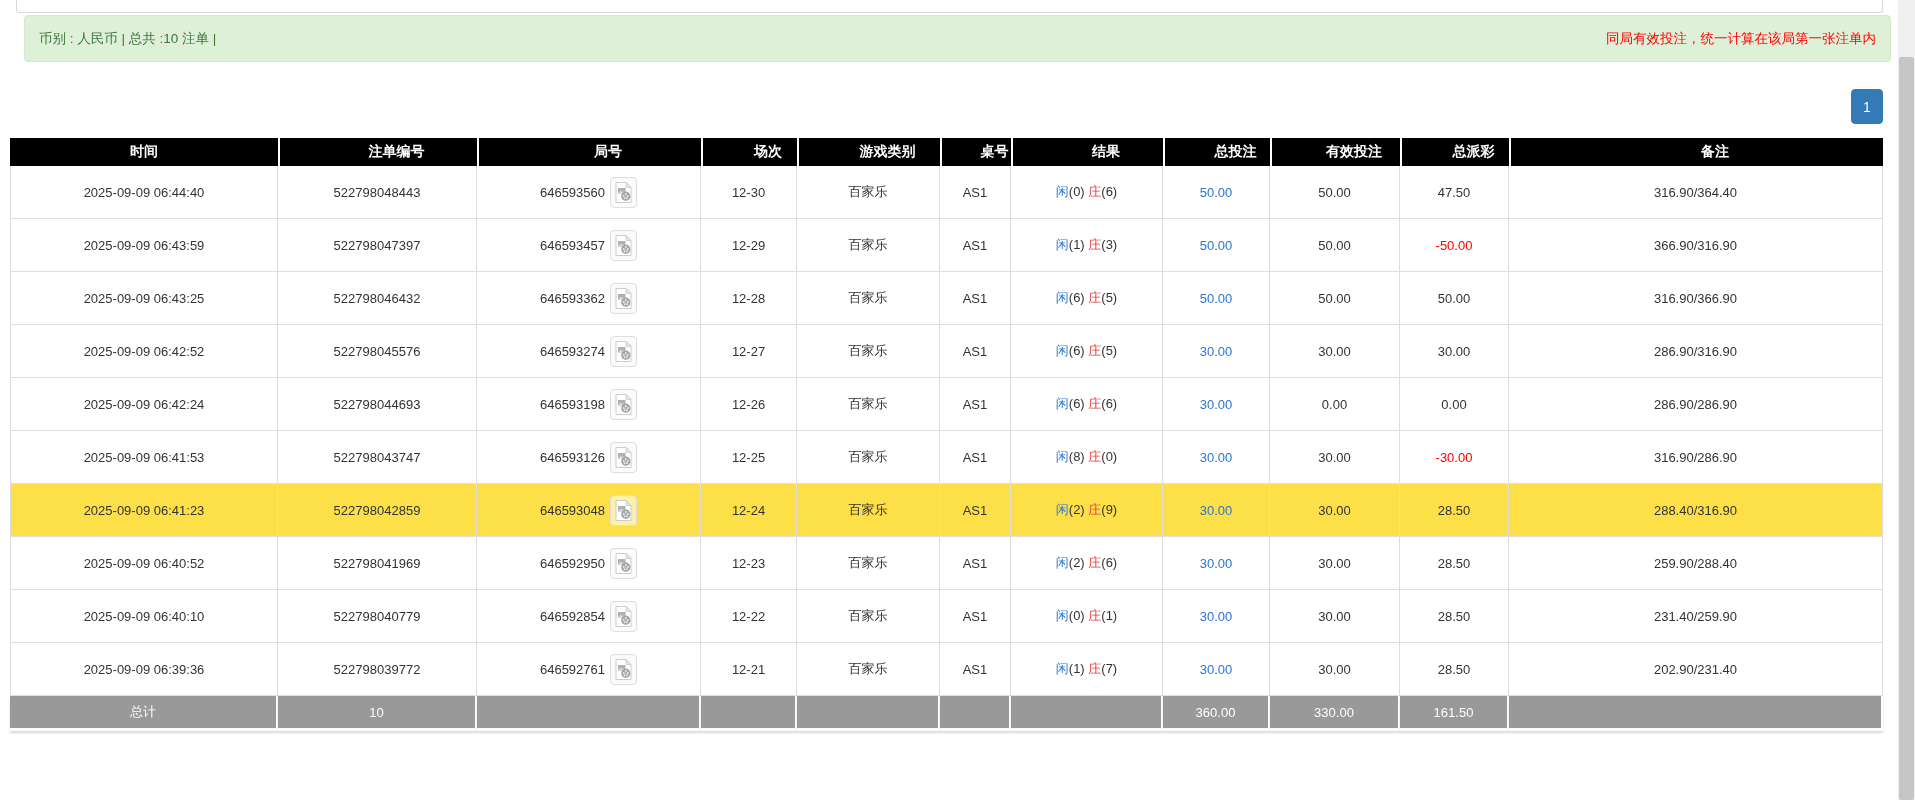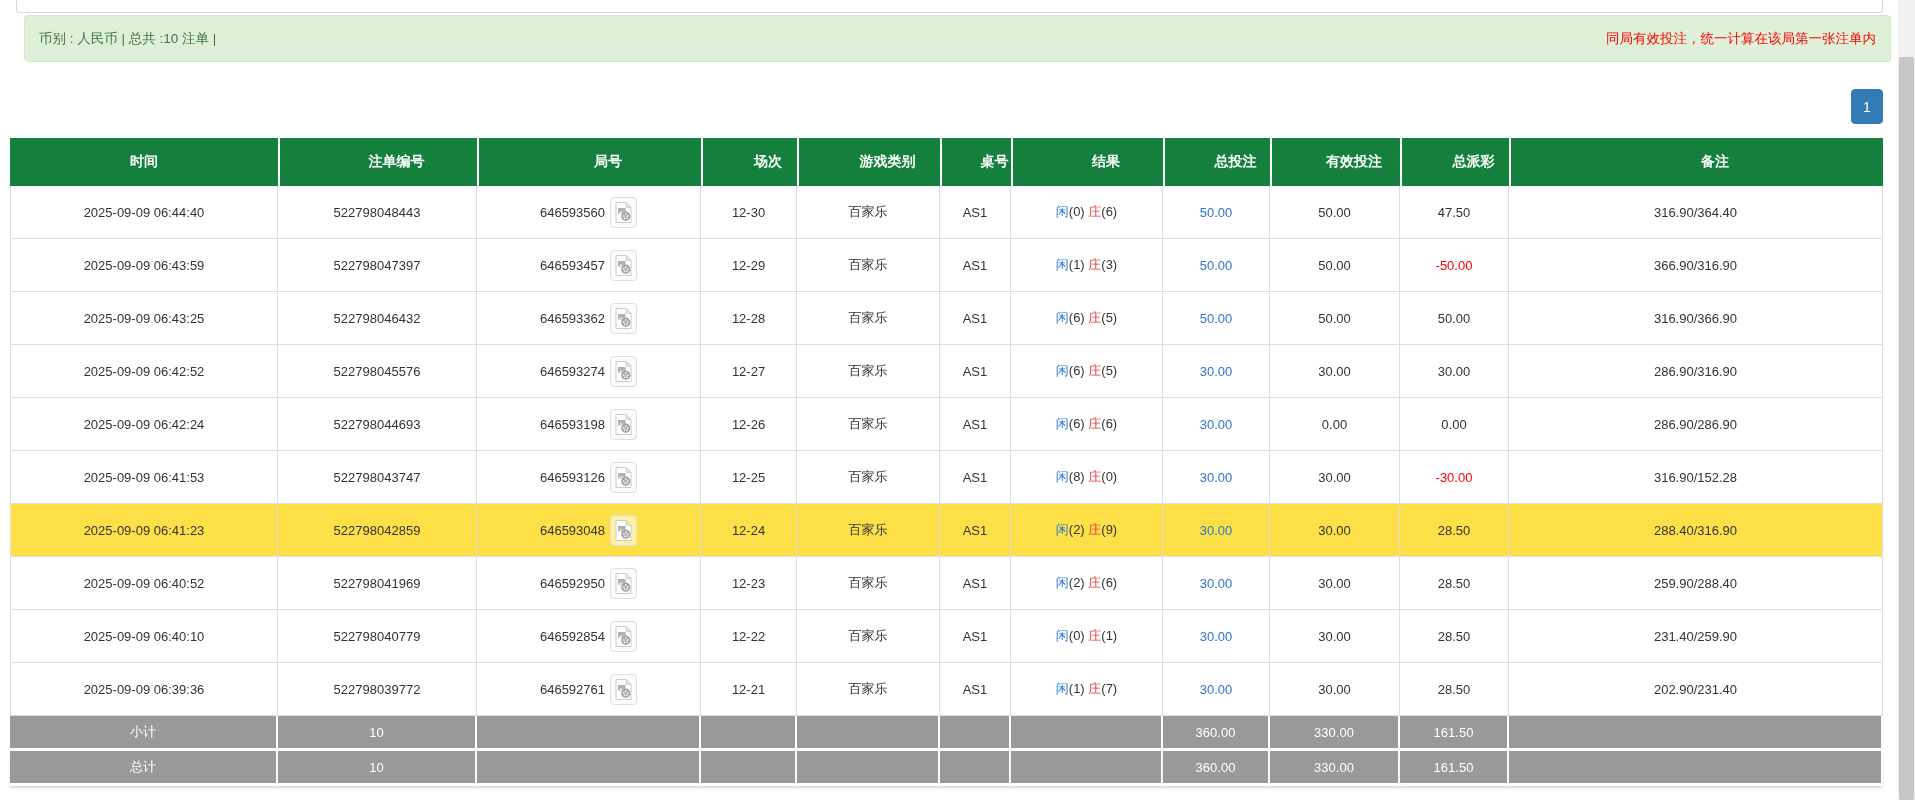--- a/index.html
+++ b/index.html
@@ -22,22 +22,22 @@
 
   
   .pagination-wrap { position:absolute; top:89px; left:1851px; }
   .page-btn { width:32px; height:35px; background:#337ab7; border:1px solid #337ab7;
     border-radius:4px; color:#fff; font-size:14px; display:flex; align-items:center;
     justify-content:center; cursor:pointer; }
 
   
   table { position:absolute; left:10px; top:138px; width:1873px;
     border-collapse:separate; border-spacing:0; table-layout:fixed; }
-  thead th { background:#15803d; color:#fff; font-weight:bold; font-size:14px;
-    height:48px; text-align:center; vertical-align:middle; }
+  thead th { background:#000000; color:#fff; font-weight:bold; font-size:14px;
+    height:28px; text-align:center; vertical-align:middle; }
   thead th + th { border-left:2px solid #fff;padding-left:36px; }
   tbody td { background:#fff; color:#333; font-size:13px; height:53px; text-align:center;
     vertical-align:middle; border-bottom:1px solid #dedede; border-right:1px solid #dedede; }
   tbody td:first-child { border-left:1px solid #dedede; }
   tbody tr.highlight td { background:#fde047; }
   tfoot td { background:#999999; color:#fff; font-size:13px; height:35px; text-align:center;
     vertical-align:middle; border-right:2px solid #fff; border-bottom:3px solid #fff; }
   tfoot tr:last-child td { box-shadow:0 2px 2px rgba(0,0,0,0.15); }
 
   .link-blue { color:#2a76d2; }
@@ -275,21 +275,21 @@
                 </svg>
               </span>
             </span></td>
           <td>12-25</td>
           <td>百家乐</td>
           <td>AS1</td>
           <td><span class="res-player">闲</span><span class="res-num">(8) </span><span class="res-banker">庄</span><span class="res-num">(0)</span></td>
           <td><span class="link-blue">30.00</span></td>
           <td>30.00</td>
           <td class="neg">-30.00</td>
-          <td>316.90/152.28</td>
+          <td>316.90/286.90</td>
         </tr>
         <tr class="highlight">
           <td>2025-09-09 06:41:23</td>
           <td>522798042859</td>
           <td><span class="round-cell-inner">
               <span>646593048</span>
               <span class="video-btn">
                 <svg width="19" height="23" viewBox="0 0 19 23">
                   <path d="M2 1.5 h10 l5 5 v15 h-15 z" fill="#ffffff" stroke="#cccccc" stroke-width="1"></path>
                   <path d="M12 1.5 v5 h5 z" fill="#e6e6e6" stroke="#cccccc" stroke-width="0.8"></path>
@@ -400,45 +400,32 @@
           <td>AS1</td>
           <td><span class="res-player">闲</span><span class="res-num">(1) </span><span class="res-banker">庄</span><span class="res-num">(7)</span></td>
           <td><span class="link-blue">30.00</span></td>
           <td>30.00</td>
           <td>28.50</td>
           <td>202.90/231.40</td>
         </tr>
       </tbody>
     <tfoot id="foot-rows">
         <tr>
-          <td>小计</td>
+          <td>总计</td>
           <td>10</td>
           <td></td>
           <td></td>
           <td></td>
           <td></td>
           <td></td>
           <td>360.00</td>
           <td>330.00</td>
           <td>161.50</td>
           <td></td>
         </tr>
-        <tr>
-          <td>总计</td>
-          <td>10</td>
-          <td></td>
-          <td></td>
-          <td></td>
-          <td></td>
-          <td></td>
-          <td>360.00</td>
-          <td>330.00</td>
-          <td>161.50</td>
-          <td></td>
-        </tr>
       </tfoot>
   </table>
 
   <div class="scrollbar-track">
     <div class="scrollbar-thumb"></div>
   </div>
 
 </div>
 
 </body></html>

